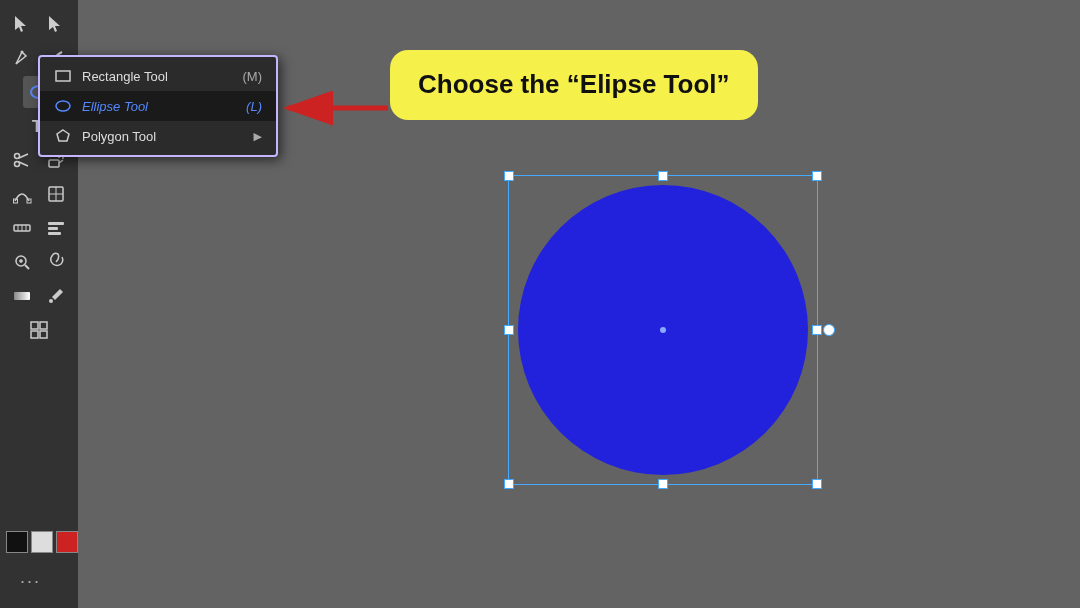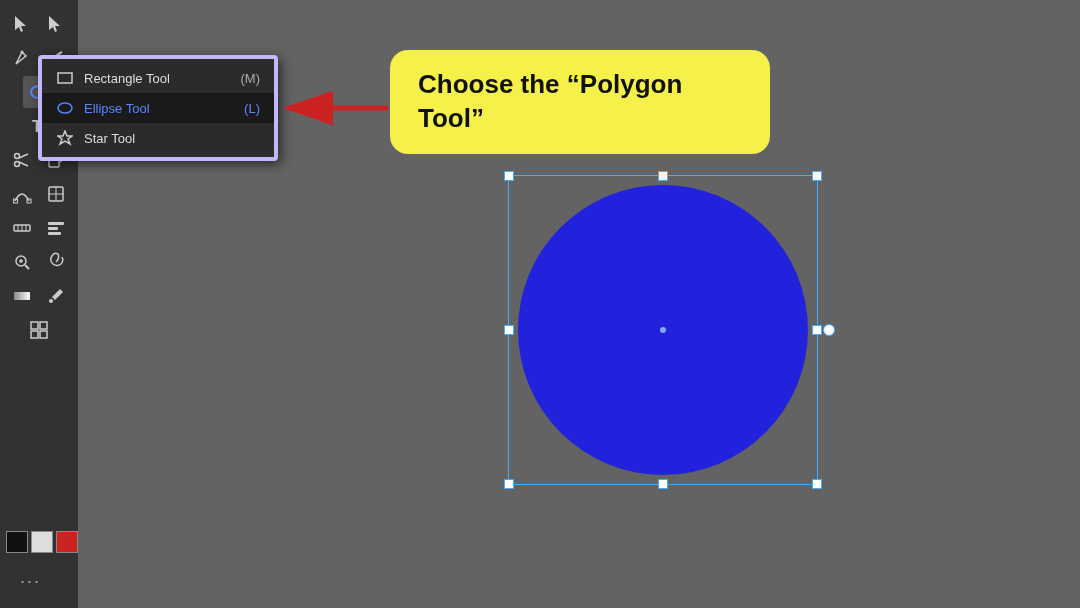--- a/index.html
+++ b/index.html
@@ -79,41 +79,42 @@
       height: 608px;
       background: #636363;
     }
 
     
     #dropdown-menu {
       position: absolute;
       left: 38px;
       top: 55px;
       background: #2b2b2b;
-      border: 4px solid #c4b5fd;
+      border: 2px solid #c4b5fd;
       border-radius: 4px;
       padding: 4px 0;
       min-width: 240px;
       z-index: 100;
       box-shadow: 3px 3px 12px rgba(0,0,0,0.6);
     }
 
     .menu-item {
       display: flex;
       align-items: center;
       padding: 6px 14px;
       color: #ddd;
       font-size: 13px;
       cursor: pointer;
       gap: 10px;
       position: relative;
     }
     .menu-item.highlighted {
       background: #1a1a1a;
       color: #5588ff;
+      font-style: italic;
     }
     .menu-item .shortcut {
       margin-left: auto;
       color: #aaa;
       font-size: 13px;
     }
     .menu-item.highlighted .shortcut {
       color: #5588ff;
     }
     .menu-item .arrow {
@@ -428,41 +429,42 @@
   <div class="menu-item highlighted">
     <span class="menu-icon">
       <svg width="16" height="16" viewBox="0 0 16 16">
           <ellipse cx="8" cy="8" rx="7" ry="5" fill="none" stroke="#5588ff" stroke-width="1.5"></ellipse>
         </svg>
     </span>
     <span>Ellipse Tool</span>
     <span class="shortcut">(L)</span>
   </div>
 
-
   <div class="menu-item">
     <span class="menu-icon">
       <svg width="16" height="16" viewBox="0 0 16 16">
-          <polygon points="8,1 10,6 15,6 11,9 13,14 8,11 3,14 5,9 1,6 6,6" fill="none" stroke="#ccc" stroke-width="1.5"></polygon>
+          <polygon points="8,2 14,6 12,13 4,13 2,6" fill="none" stroke="#ccc" stroke-width="1.5"></polygon>
         </svg>
     </span>
-    <span>Star Tool</span>
-  </div>
+    <span>Polygon Tool</span>
+    <span class="arrow">▶</span>
+  </div>
+
 
 </div>
 
 <div id="arrow-callout">
   <svg width="120" height="40" viewBox="0 0 120 40">
 
     <defs>
       <marker id="arrowhead" markerWidth="10" markerHeight="7" refX="9" refY="3.5" orient="auto">
         <polygon points="0 0, 10 3.5, 0 7" fill="#cc2222"></polygon>
       </marker>
     </defs>
     <line x1="110" y1="20" x2="10" y2="20" stroke="#cc2222" stroke-width="5" marker-end="url(#arrowhead)"></line>
   </svg>
 </div>
 
 <div id="callout-box">
   <p>
-    <span>Choose the “Polygon Tool”</span><br>
+    <span>Choose the “Elipse Tool”</span><br>
   </p>
 </div>
 
 </body></html>

